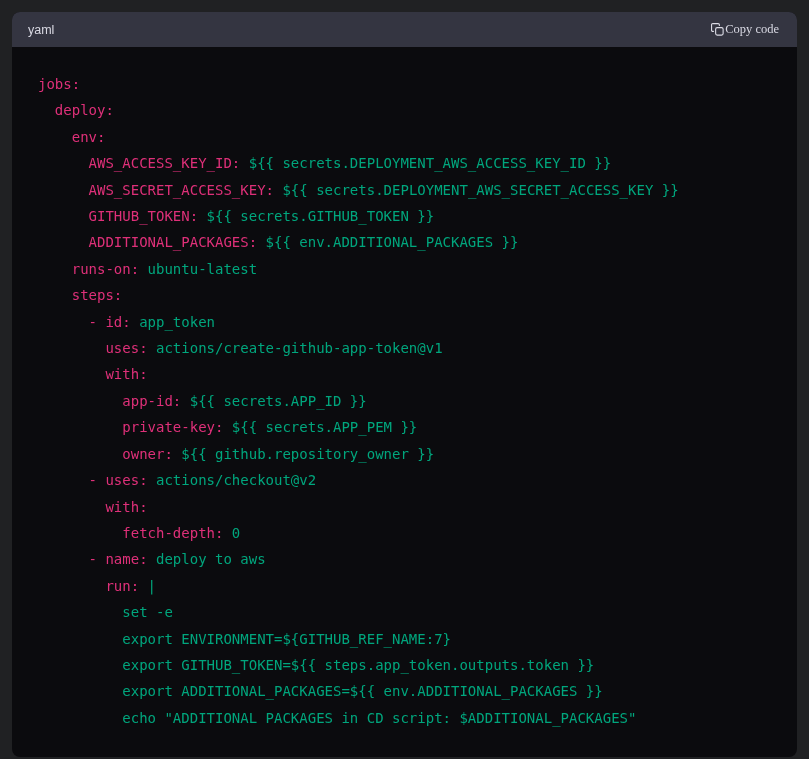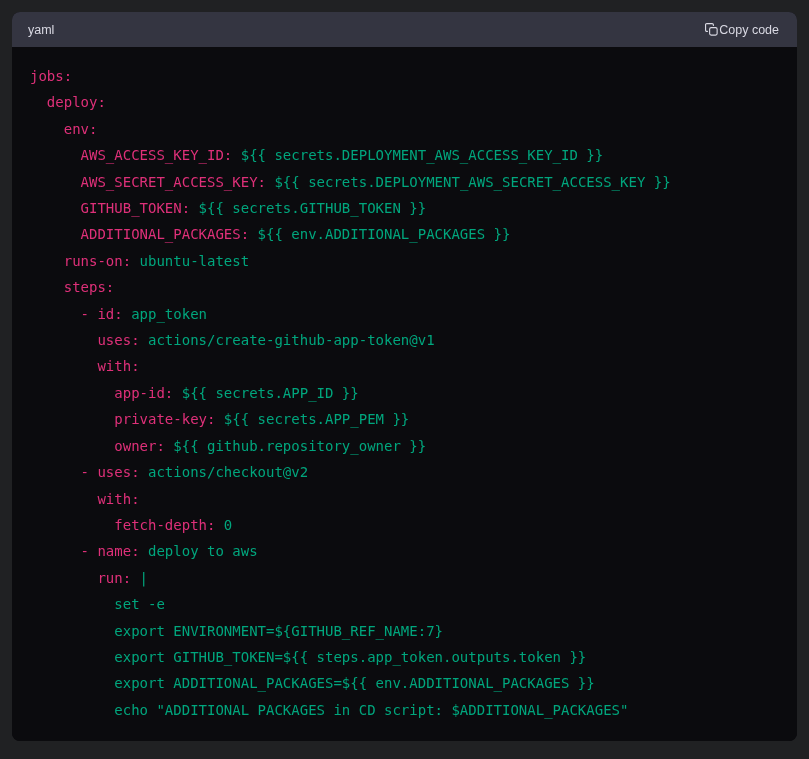--- a/index.html
+++ b/index.html
@@ -34,29 +34,29 @@
     color: var(--c-header-text, #d9d9e3);
     font-size: 12.5px;
   }
   .copy-btn {
     display: flex;
     align-items: center;
     gap: 0;
     background: transparent;
     border: none;
     color: var(--c-header-text, #d9d9e3);
-    font-family: Liberation Sans, sans-serif;
+    font-family: Liberation Serif, serif;
     font-size: 12.5px;
     cursor: pointer;
     padding: 4px 2px;
   }
   .copy-icon { display: inline-flex; }
   .copy-icon svg { display: block; stroke: var(--c-header-text, #d9d9e3); }
   .code-body {
-    margin: 0;
+    margin: 8px;
     padding: 16px 18px 18px 18px;
     background: var(--c-body-bg, #000);
     font-family: "DejaVu Sans Mono", "Liberation Mono", monospace;
     font-size: 14px;
     line-height: 26.4px;
     overflow: hidden;
   }
   .code-line { white-space: pre; }
   .tok-key { color: var(--c-key, #df3079); }
   .tok-str { color: var(--c-str, #00a67d); }

